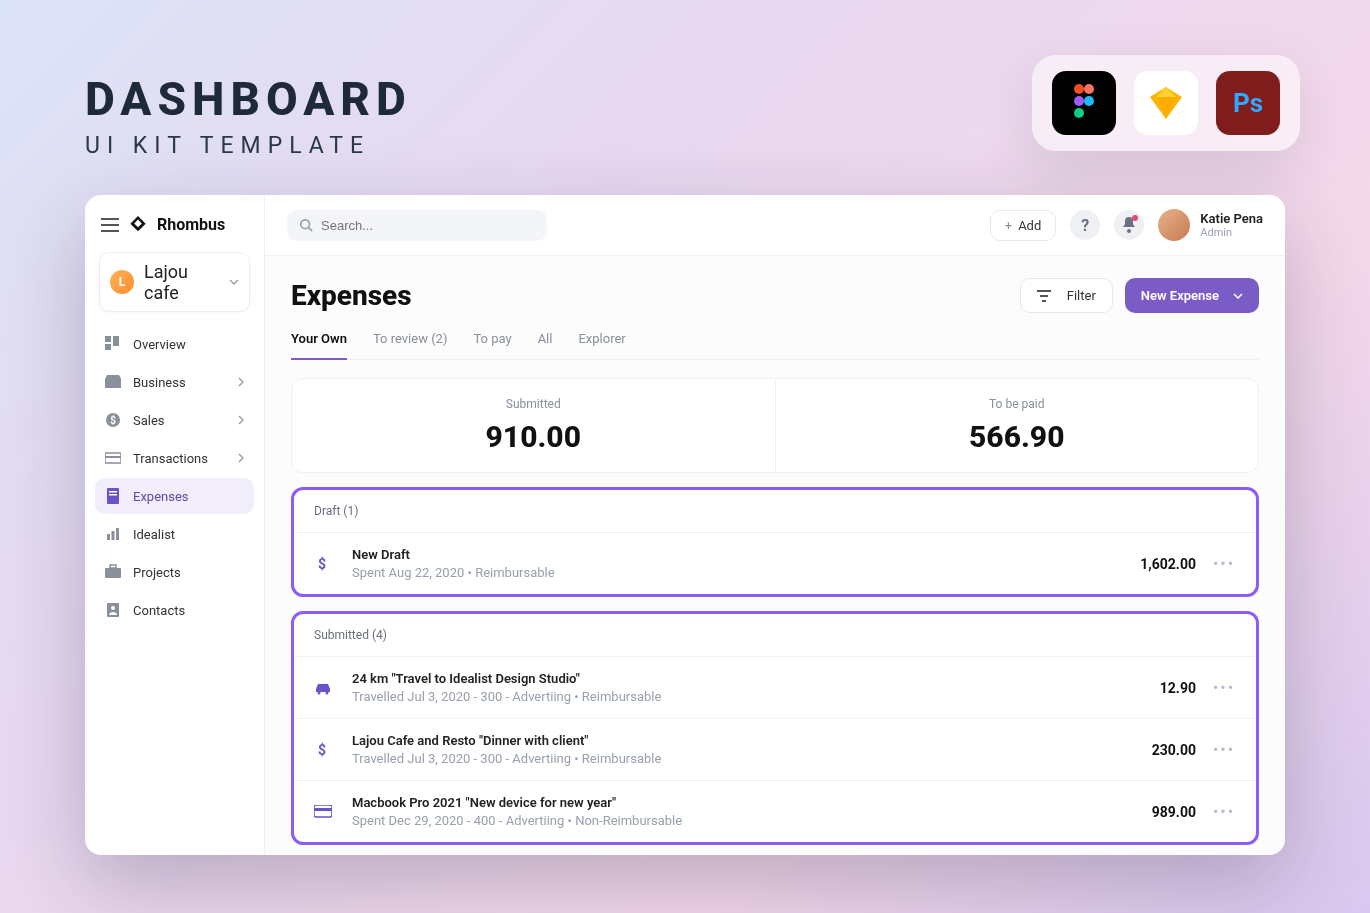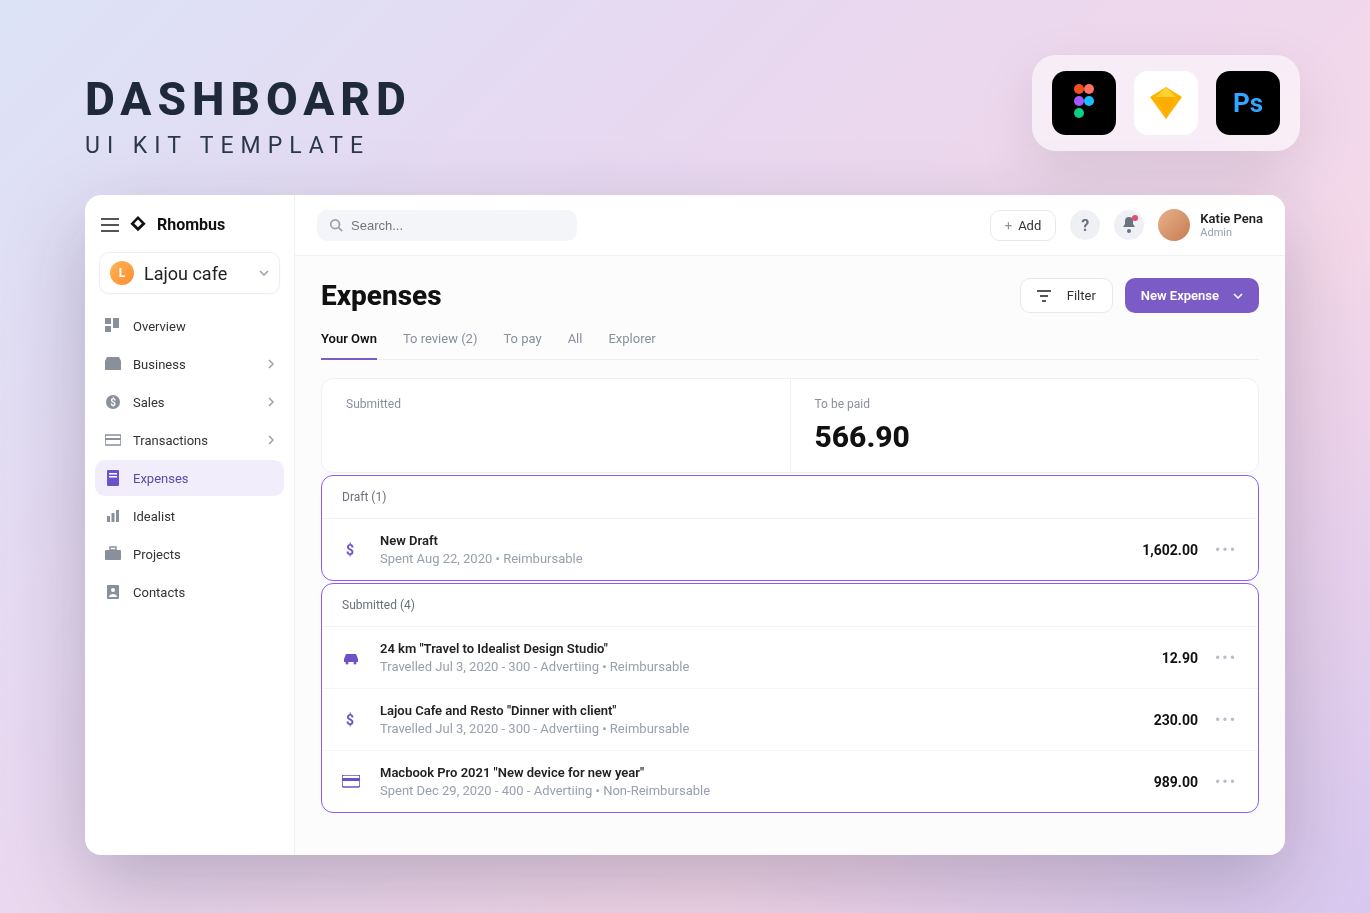--- a/index.html
+++ b/index.html
@@ -11,27 +11,27 @@
   }
   .promo-header { position: absolute; top: 72px; left: 85px; }
   .promo-title { font-size: 46px; font-weight: 800; letter-spacing: 6px; color: #1e2a3a; }
   .promo-sub { font-size: 23px; font-weight: 400; letter-spacing: 7px; color: #2b374a; margin-top: 6px; }
   .app-icons { position: absolute; top: 55px; right: 70px; background: rgba(255,255,255,.55);
     border-radius: 24px; padding: 16px 20px; display: flex; gap: 18px;
     box-shadow: 0 20px 60px rgba(0,0,0,.1); }
   .app-icon { width: 64px; height: 64px; border-radius: 14px; display:flex; align-items:center; justify-content:center; font-weight:700; }
   .figma-icon { background:#000; }
   .sketch-icon { background:#fff; }
-  .ps-icon { background:#000000; color:#31a8ff; font-size:26px; }
+  .ps-icon { background:#7f1d1d; color:#31a8ff; font-size:26px; }
 
   .window { position:absolute; left:85px; top:195px; width:1200px; height:660px;
     background:#fff; border-radius:16px; box-shadow:0 30px 80px rgba(30,30,60,.25);
     display:flex; overflow:hidden; }
 
-  .sidebar { width:210px; border-right:1px solid #eef0f4; padding:16px 10px 0 10px; }
+  .sidebar { width:180px; border-right:1px solid #eef0f4; padding:16px 10px 0 10px; }
   .brand-row { display:flex; align-items:center; gap:10px; padding:4px 6px 18px 6px; }
   .menu-icon { width:18px; color:#4a4a4a; }
   .brand-logo { width:18px; height:18px; position:relative; }
   .brand-name { font-weight:700; font-size:16px; color:#111; }
 
   .workspace-chip { margin:0 4px 14px 4px; background:#fff; border:1px solid #eceef3; border-radius:10px;
     padding:8px 10px; display:flex; align-items:center; gap:10px; box-shadow:0 1px 2px rgba(0,0,0,.03); }
   .ws-badge { width:24px; height:24px; border-radius:50%; background:linear-gradient(135deg,#ffb457,#ff8c2e);
     display:flex;align-items:center;justify-content:center;color:#fff;font-size:12px;font-weight:700; }
   .ws-name { font-size:18px; color:#222; flex:1; }
@@ -65,27 +65,27 @@
   .page-title { font-size:28px; font-weight:800; color:#111; }
   .btn-outline { display:flex; align-items:center; gap:16px; background:#fff; border:1px solid #e6e8ee;
     border-radius:10px; padding:9px 16px; font-size:13px; color:#333; cursor:pointer; }
   .btn-primary { display:flex; align-items:center; gap:14px; background:#7b5cc6; color:#fff;
     border-radius:10px; padding:10px 16px; font-size:13px; cursor:pointer; font-weight:600; }
 
   .tabs { display:flex; gap:26px; margin-top:18px; border-bottom:1px solid #eceef3; }
   .tab { padding:0 0 12px 0; font-size:13px; color:#8a8f9c; cursor:pointer; }
   .tab.active { color:#111; font-weight:600; border-bottom:2px solid #7b5cc6; margin-bottom:-1px; }
 
-  .summary { display:flex; margin-top:18px; background:#fff; border:1px solid #eef0f4; border-radius:12px; }
+  .summary { display:flex; margin-top:18px; background:#fff; border:1px solid #eef0f4; border-radius:12px;text-align:center; }
   .sum-card { flex:1; padding:18px 24px; }
   .sum-card + .sum-card { border-left:1px solid #eef0f4; }
   .sum-label { font-size:12px; color:#8a8f9c; margin-bottom:8px; }
   .sum-val { font-size:30px; font-weight:800; color:#111; }
 
-  .section { margin-top:2px; background:#fff; border:1px solid #8b5cf6; border-radius:12px; }
+  .section { margin-top:14px; background:#fff; border:3px solid #8b5cf6; border-radius:12px; }
   .sec-head { font-size:12px; color:#6a6f7c; padding:14px 20px; border-bottom:1px solid #f1f2f6; }
   .row { display:flex; align-items:center; gap:16px; padding:14px 20px; }
   .row + .row { border-top:1px solid #f4f5f8; }
   .row-icn { width:22px; color:#6b52c9; display:flex; }
   .row-body { flex:1; }
   .row-title { font-size:13px; font-weight:600; color:#222; }
   .row-sub { font-size:13px; color:#98a0ad; margin-top:3px; }
   .row-amt { font-size:14px; font-weight:700; color:#111; width:90px; text-align:right; }
   .row-more { color:#b6bcc9; cursor:pointer; width:24px; text-align:center; letter-spacing:2px; }
 
@@ -307,20 +307,21 @@
         <div class="tab active"><span>Your Own</span></div>
         <div class="tab"><span>To review (2)</span></div>
         <div class="tab"><span>To pay</span></div>
         <div class="tab"><span>All</span></div>
         <div class="tab"><span>Explorer</span></div>
       </div>
 
       <div class="summary">
         <div class="sum-card">
           <div class="sum-label">Submitted</div>
+          <div class="sum-val">910.00</div>
         </div>
         <div class="sum-card">
           <div class="sum-label">To be paid</div>
           <div class="sum-val">566.90</div>
         </div>
       </div>
 
       <div class="section">
         <div class="sec-head">Draft (1)</div>
         <div class="row">

